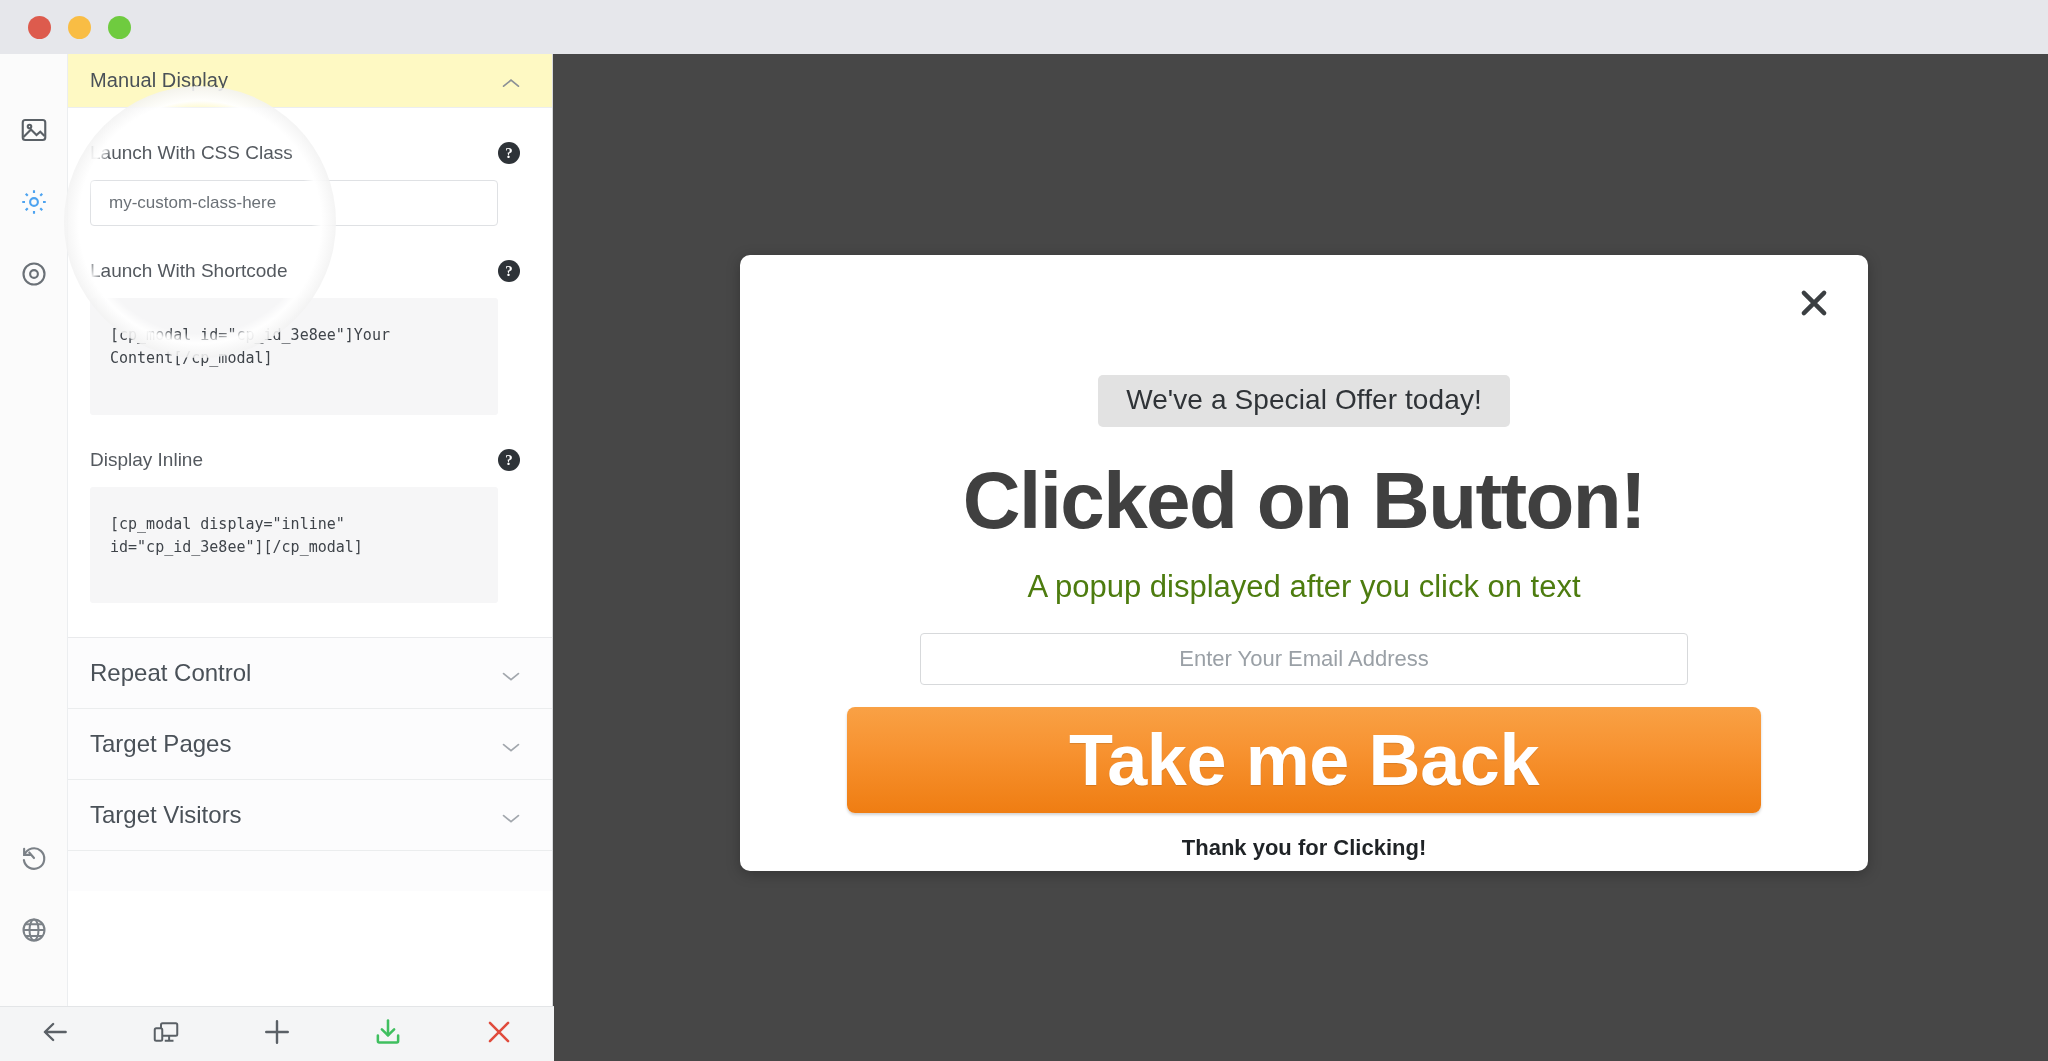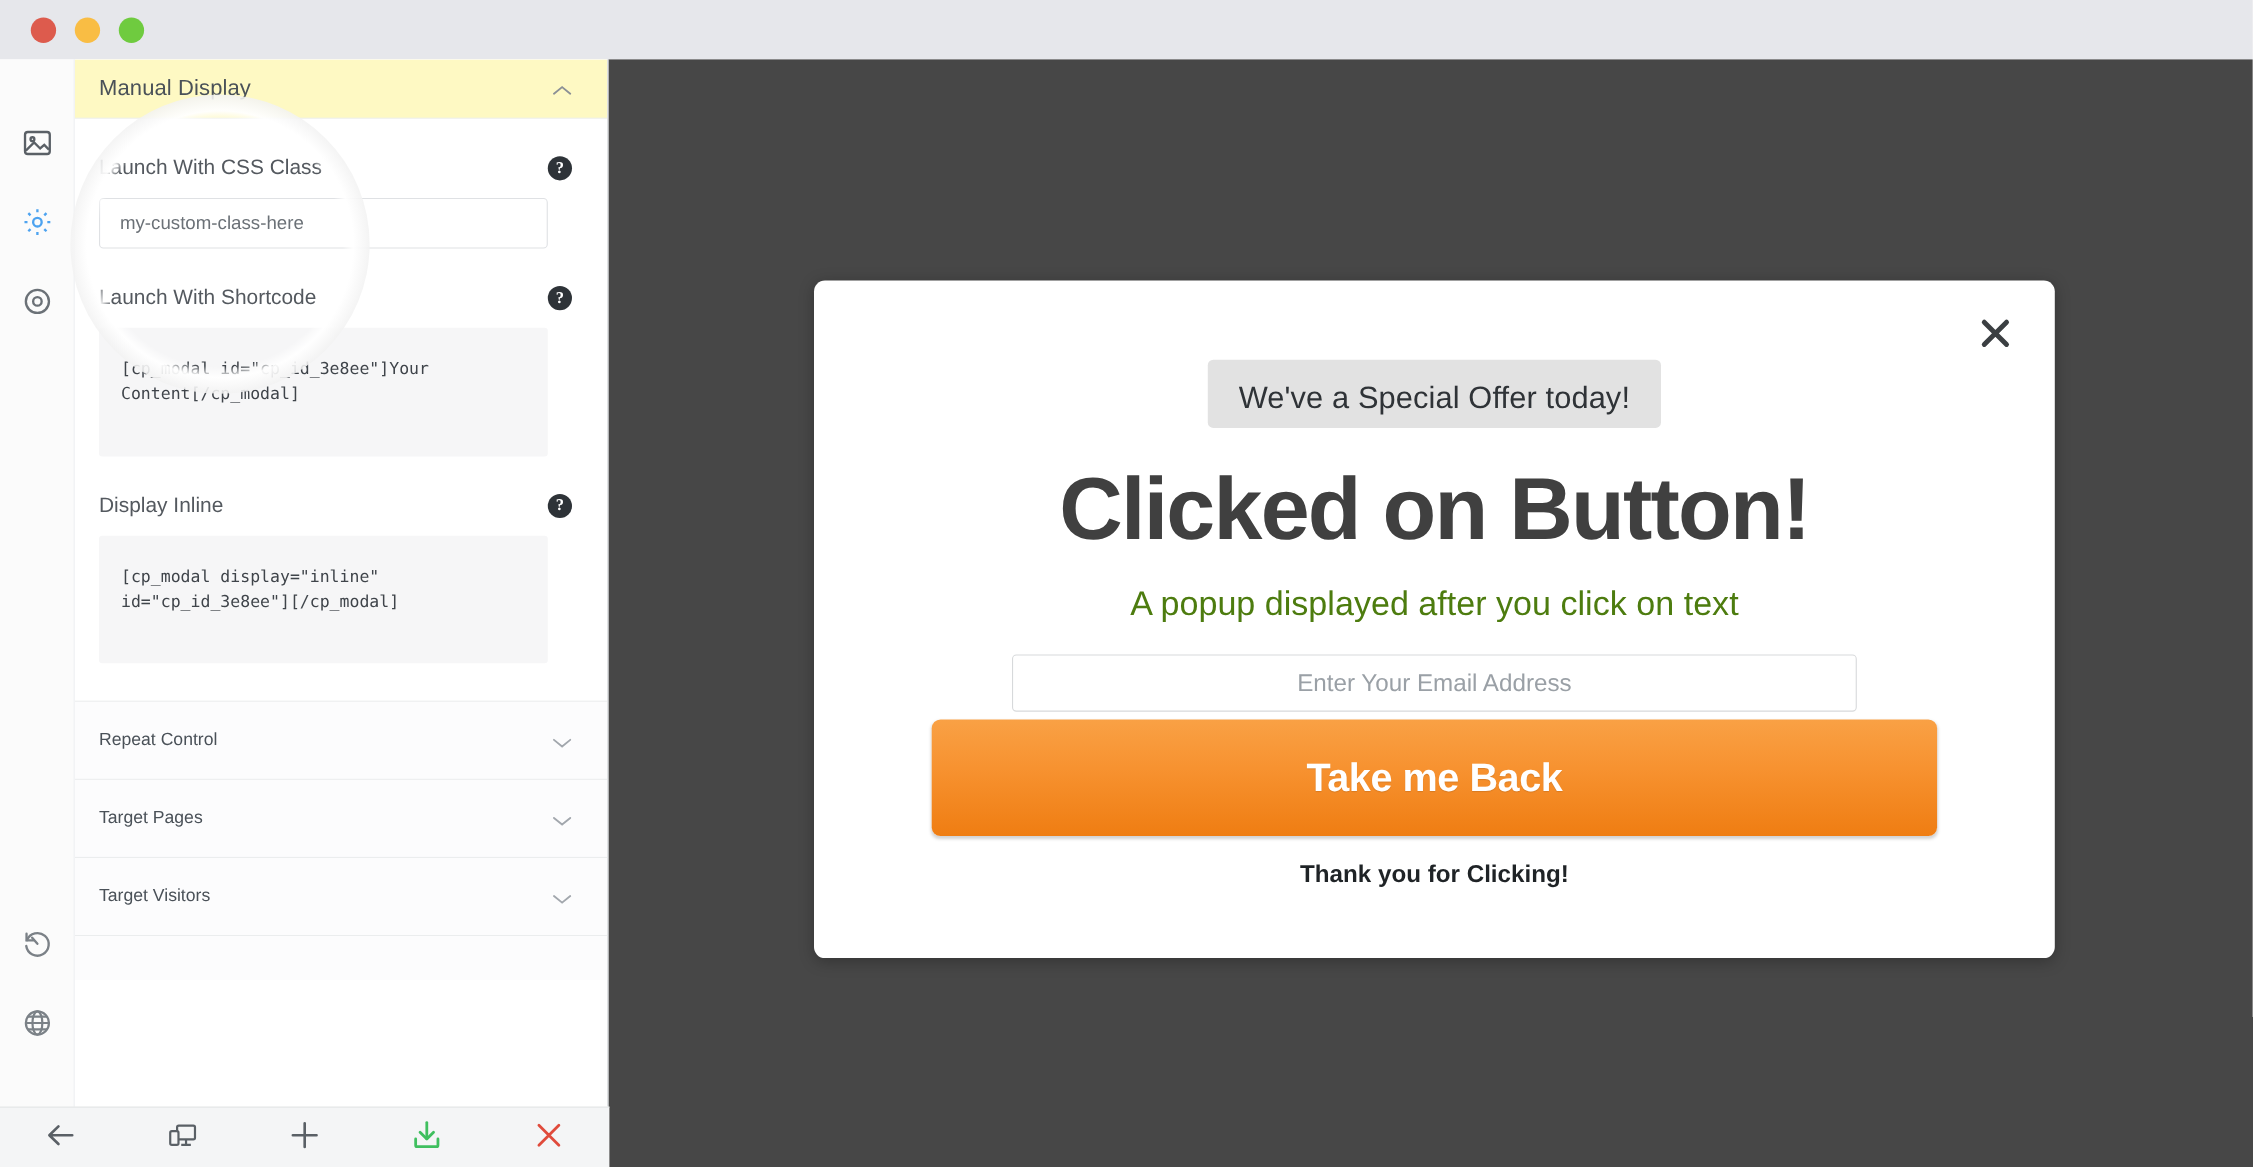--- a/index.html
+++ b/index.html
@@ -112,21 +112,21 @@
 
   .sect-collapsed {
     height: 71px;
     display: flex; align-items: center; justify-content: space-between;
     padding: 0 32px 0 22px;
     background: #fcfcfd;
     border-bottom: 1px solid #ebedee;
     cursor: pointer;
   }
   .sect-collapsed .title {
-    font-size: 16px; color: #4a5158;
+    font-size: 24px; color: #4a5158;
   }
   .sect-stub { height: 40px; background: #fcfcfd; }
 
   
   .spotlight {
     position: absolute;
     left: 64px; top: 86px;
     width: 272px; height: 272px;
     border-radius: 50%;
     pointer-events: none;
@@ -180,23 +180,24 @@
     display: flex; align-items: center; justify-content: center;
     cursor: pointer;
   }
   .modal-inner {
     position: absolute; left: 0; right: 0; top: 72px;
     display: flex; flex-direction: column; align-items: center;
   }
   .badge {
     background: #e2e2e2;
     border-radius: 5px;
-    padding: 19px 28px 11px 28px;
+    padding: 9px 28px 11px 28px;
     font-size: 28px; color: #2f3337; font-weight: 400;
     letter-spacing: .1px;
+    margin-top: 48px;
   }
   .headline {
     margin-top: 34px;
     font-size: 80px; font-weight: 700; color: #404040;
     letter-spacing: -1.6px; line-height: 1;
   }
   .subhead {
     margin-top: 28px;
     font-size: 31px; color: #4d7c0f; font-weight: 400;
   }
@@ -205,27 +206,27 @@
     width: 768px; height: 52px;
     border: 1px solid #d7d9db; border-radius: 4px;
     background: #ffffff;
     font-size: 22px; color: #9aa0a6;
     text-align: center;
     font-family: "Liberation Sans", sans-serif;
     outline: none;
   }
   .email-input::placeholder { color: #9aa0a6; text-align: center; }
   .cta {
-    margin-top: 7px;
+    margin-top: 22px;
     width: 914px; height: 106px;
     border: none; border-radius: 8px;
     background: linear-gradient(180deg, #f9a145 0%, #f79230 42%, #ef7d12 100%);
     box-shadow: 0 2px 3px rgba(0,0,0,0.18);
     color: #ffffff;
-    font-size: 36px; font-weight: 700;
+    font-size: 72px; font-weight: 700;
     font-family: "Liberation Sans", sans-serif;
     letter-spacing: -0.4px;
     cursor: pointer;
     text-shadow: 0 1px 1px rgba(0,0,0,0.12);
   }
   .thanks {
     margin-top: 22px;
     font-size: 22px; font-weight: 700; color: #1f2326;
   }
 </style>

